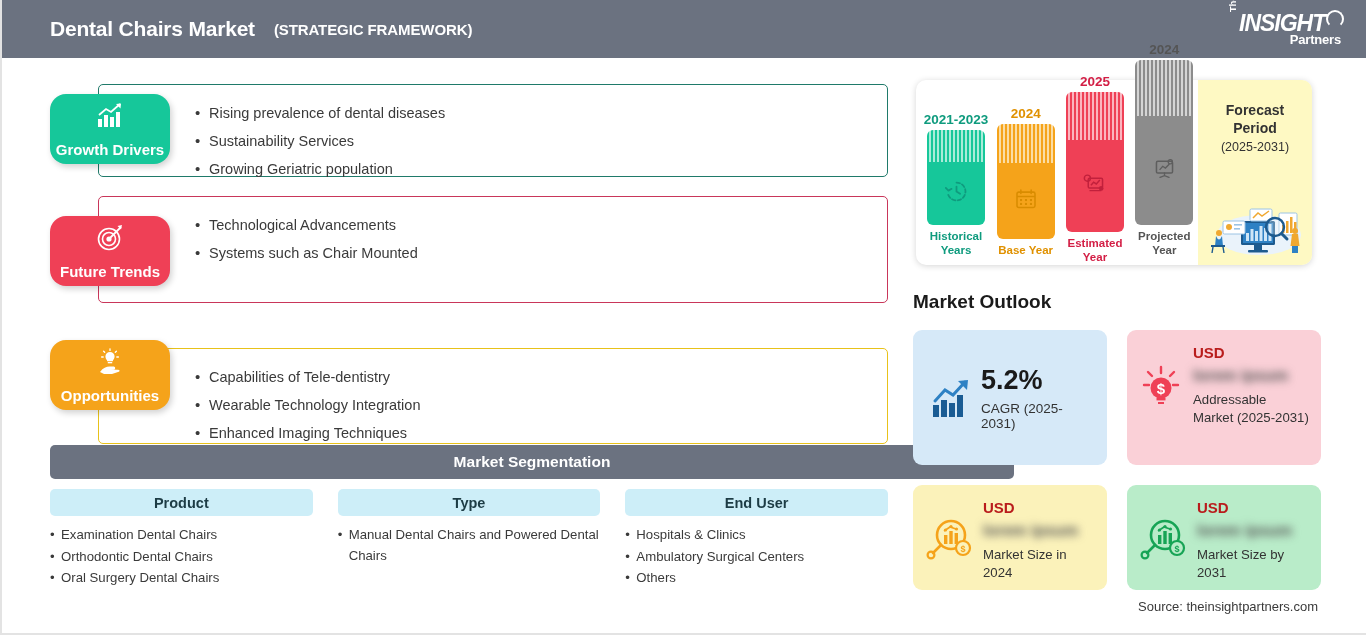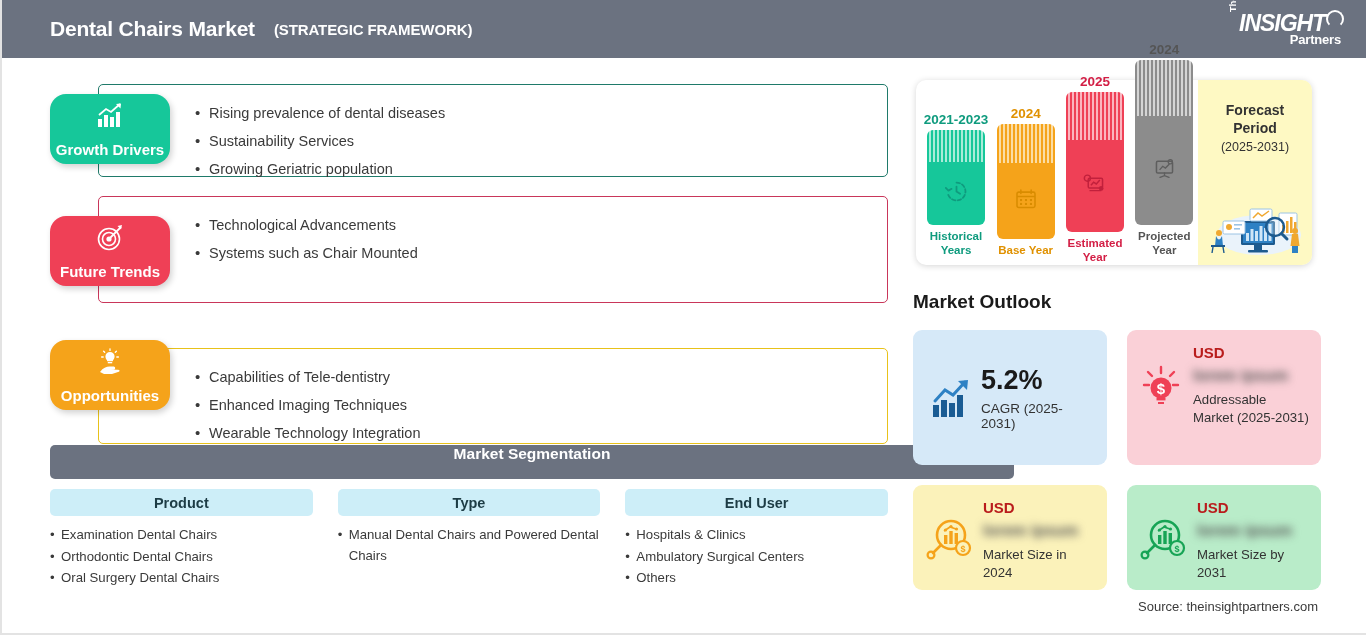--- a/index.html
+++ b/index.html
@@ -111,21 +111,21 @@
     position: absolute; top: 8px; left: 50%;
     transform: translateX(-50%);
     width: 30px; height: 28px;
   }
 
   
   .seg-header {
     position: absolute; left: 48px; top: 445px;
     width: 964px; height: 34px;
     background: #6b7280; border-radius: 5px;
-    display: flex; align-items: flex-start; justify-content: center;
+    display: flex; align-items: center; justify-content: center;
   }
   .seg-header span {
     color: #ffffff; font-size: 15.5px; font-weight: bold;
   }
   .seg-cols {
     position: absolute; left: 48px; top: 489px;
     width: 838px;
     display: flex; gap: 25px;
   }
   .seg-col { width: 263px; }
@@ -298,22 +298,22 @@
         <path d="M14 15 L26 3" stroke="#fff" stroke-width="1.8" fill="none"></path>
         <path d="M22.5 2 L27 1 L26 5.5 Z" fill="#fff"></path>
       </svg>
     </span>
     <span class="badge-label">Future Trends</span>
   </div>
 
   <div class="drv-box orange">
     <ul class="drv-list">
       <li>Capabilities of Tele-dentistry</li>
+      <li>Wearable Technology Integration</li>
       <li>Enhanced Imaging Techniques</li>
-      <li>Wearable Technology Integration</li>
     </ul>
   </div>
   <div class="badge orange">
     <span class="badge-icon">
       <svg viewBox="0 0 30 28" width="30" height="28">
         <path d="M15 4 a4.6 4.6 0 0 1 4.6 4.6 c0 2.3-1.6 3.2-1.8 4.6 h-5.6 c-0.2-1.4-1.8-2.3-1.8-4.6 A4.6 4.6 0 0 1 15 4 z" fill="#fff"></path>
         <rect x="12.8" y="14" width="4.4" height="1.3" fill="#fff"></rect>
         <g stroke="#fff" stroke-width="1.3" stroke-linecap="round">
           <line x1="15" y1="0.8" x2="15" y2="2.4"></line>
           <line x1="8.6" y1="3.2" x2="9.7" y2="4.3"></line>

